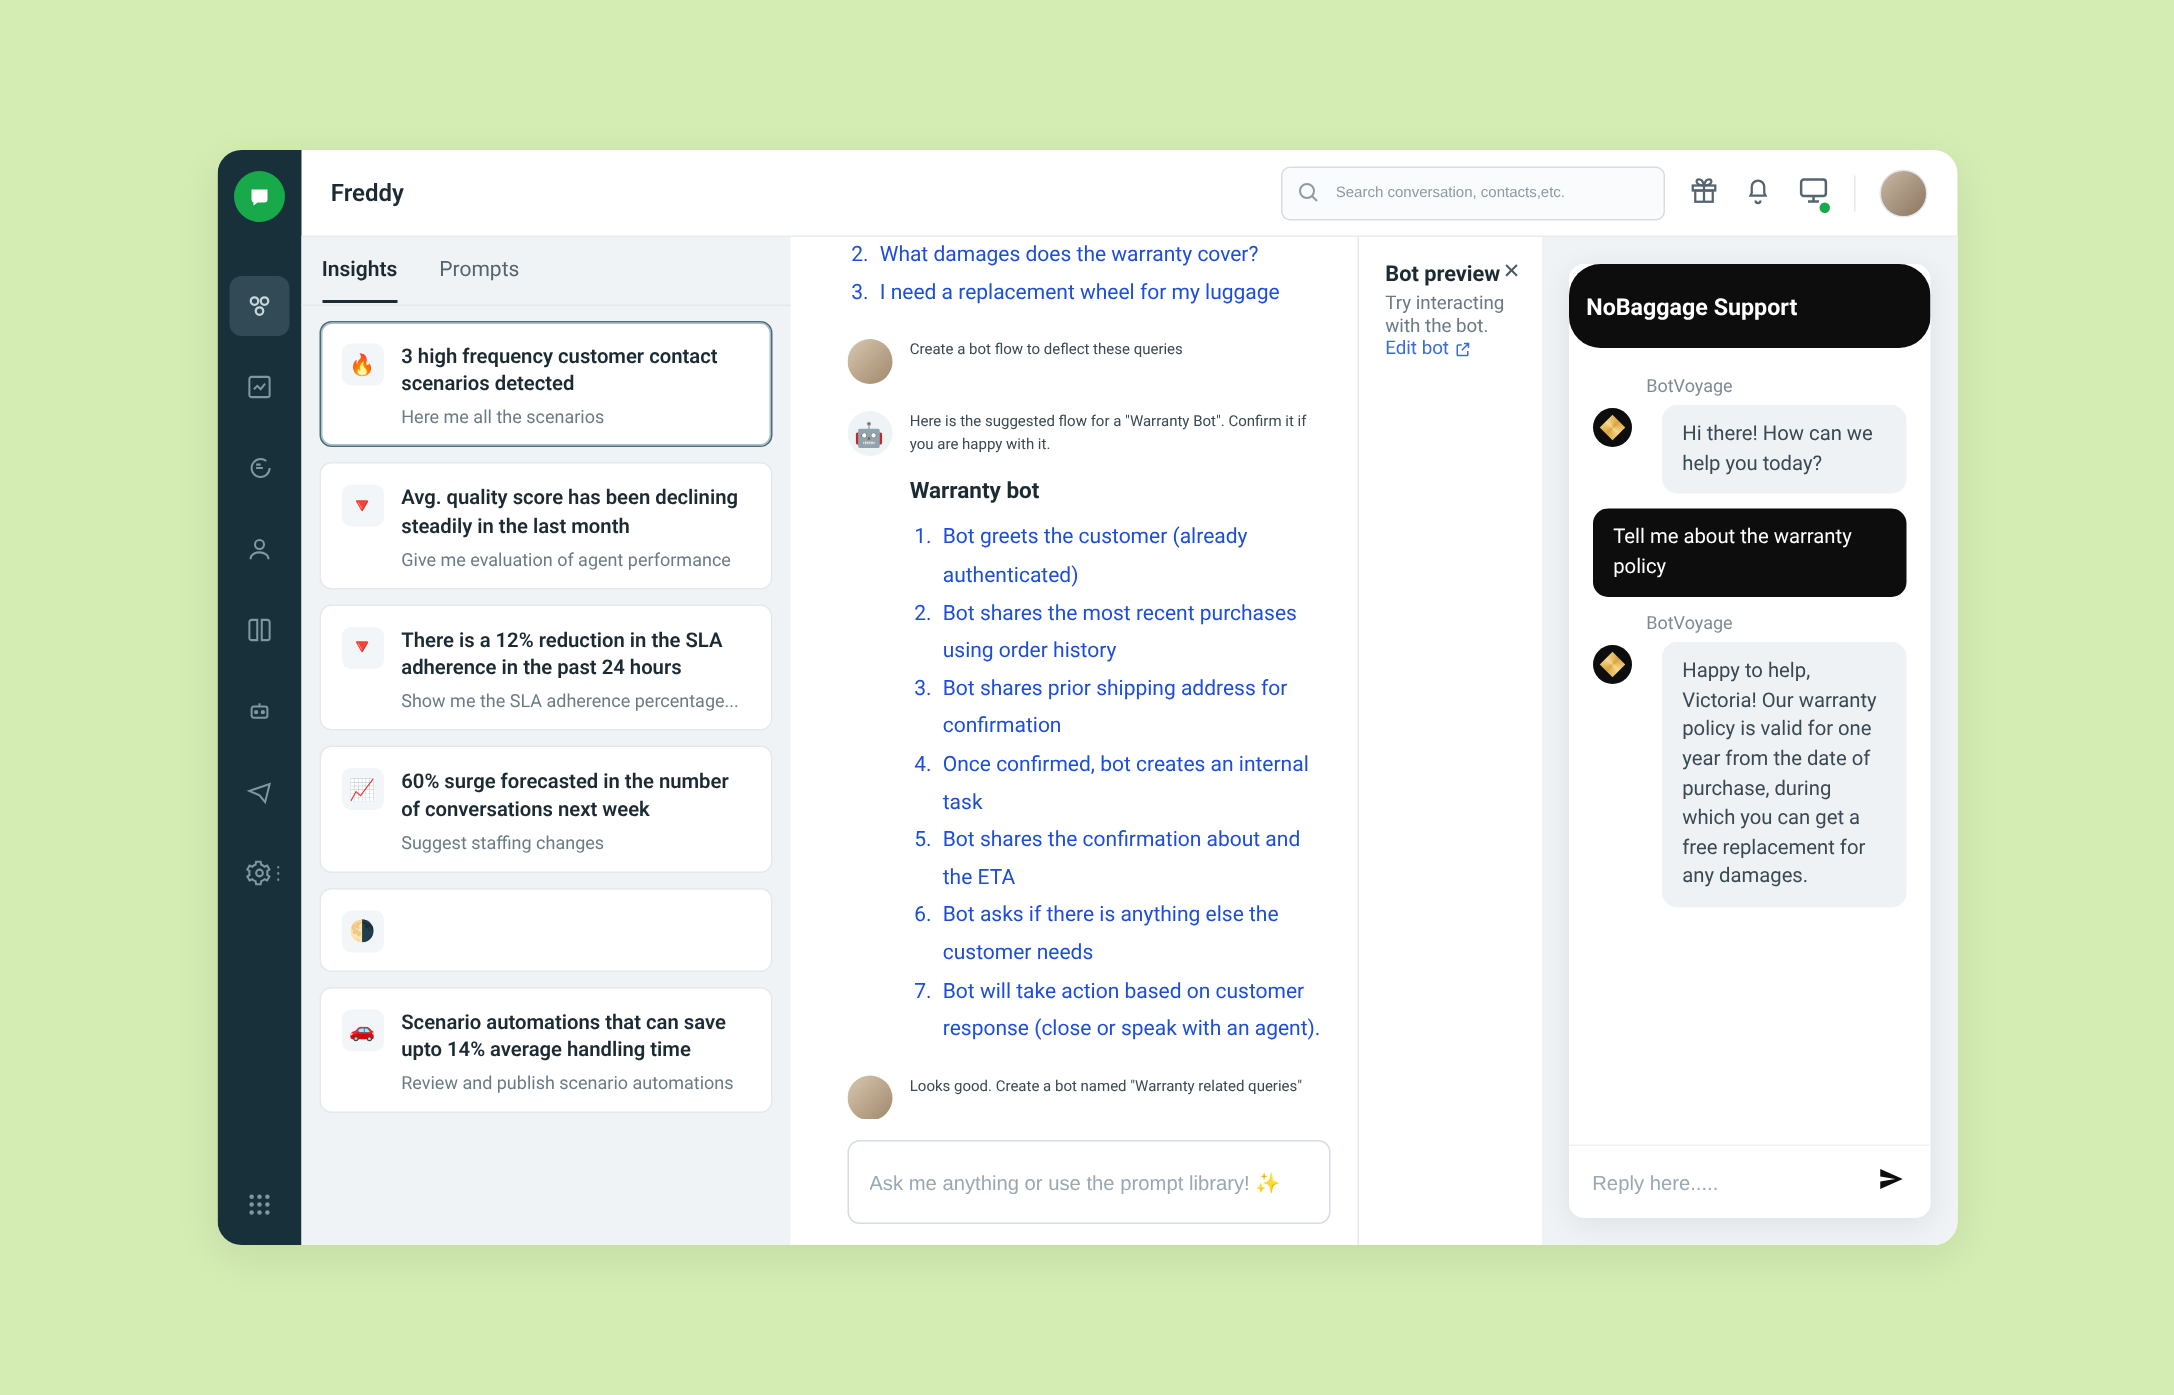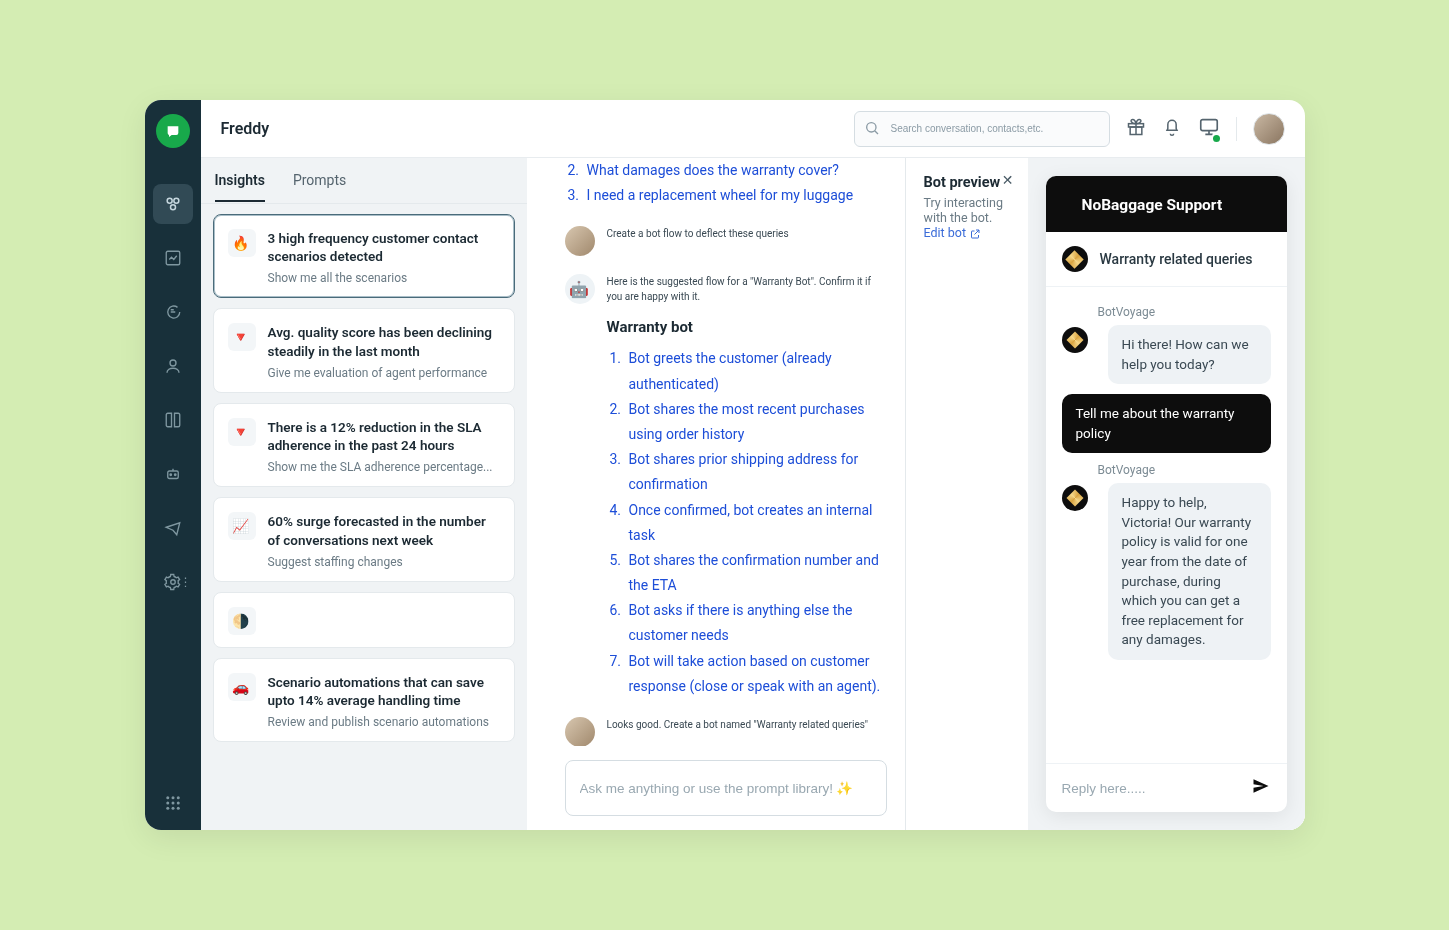--- a/index.html
+++ b/index.html
@@ -200,23 +200,24 @@
   flex: 1;
   background: #fff;
   border-radius: 10px;
   overflow: hidden;
   display: flex; flex-direction: column;
   box-shadow: 0 4px 20px rgba(0,0,0,0.08);
 }
 .bot-header {
   background: #0d0d0d;
   color: #fff;
-  padding: 20px 36px 18px;
+  padding: 20px 12px 18px;
   font-weight: 700;
   font-size: 15.5px;
+  border-radius: 21px;
 }
 .bot-toprow {
   display: flex; align-items: center; gap: 12px;
   padding: 14px 16px;
   border-bottom: 1px solid #eef2f5;
 }
 .bot-toprow .bicon2 {
   width: 26px; height: 26px; border-radius: 50%;
   background: #0d0d0d; display: flex; align-items: center; justify-content: center;
 }
@@ -374,21 +375,21 @@
       <div class="left-panel">
         <div class="tabs">
           <div class="tab active">Insights</div>
           <div class="tab">Prompts</div>
         </div>
         <div class="insights-list" id="insights-list">
             <div class="card active">
               <div class="emoji">🔥</div>
               <div class="body">
                 <div class="title">3 high frequency customer contact scenarios detected</div>
-                <div class="sub">Show me all the scenarios</div>
+                <div class="sub">Here me all the scenarios</div>
               </div>
             </div>
             <div class="card">
               <div class="emoji">🔻</div>
               <div class="body">
                 <div class="title">Avg. quality score has been declining steadily in the last month</div>
                 <div class="sub">Give me evaluation of agent performance</div>
               </div>
             </div>
             <div class="card">
@@ -433,21 +434,21 @@
           <div class="chat-row">
             <div class="chat-avatar bot">🤖</div>
             <div>
               <div class="chat-text">Here is the suggested flow for a "Warranty Bot". Confirm it if you are happy with it.</div>
               <div class="chat-h">Warranty bot</div>
               <ol class="chat-ol" id="steps">
                   <li>Bot greets the customer (already authenticated)</li>
                   <li>Bot shares the most recent purchases using order history</li>
                   <li>Bot shares prior shipping address for confirmation</li>
                   <li>Once confirmed, bot creates an internal task</li>
-                  <li>Bot shares the confirmation number and the ETA</li>
+                  <li>Bot shares the confirmation about and the ETA</li>
                   <li>Bot asks if there is anything else the customer needs</li>
                   <li>Bot will take action based on customer response (close or speak with an agent).</li>
                 </ol>
             </div>
           </div>
 
           <div class="chat-row">
             <div class="chat-avatar"></div>
             <div class="chat-text">Looks good. Create a bot named "Warranty related queries"</div>
           </div>
@@ -468,26 +469,20 @@
               <svg width="12" height="12" viewBox="0 0 24 24" fill="none" stroke="#3a6bd8" stroke-width="2">
                   <path d="M14 4h6v6M20 4l-9 9M19 14v5a1 1 0 0 1-1 1H6a1 1 0 0 1-1-1V7a1 1 0 0 1 1-1h5"></path>
                 </svg>
             </span>
           </div>
           <div class="close">✕</div>
         </div>
         <div class="preview-body">
           <div class="bot-window">
             <div class="bot-header">NoBaggage Support</div>
-            <div class="bot-toprow">
-              <div class="bicon2">
-                  <div class="gold2"></div>
-                </div>
-              <div class="txt">Warranty related queries</div>
-            </div>
             <div class="bot-msgs">
               <div class="msg-label">BotVoyage</div>
               <div class="msg-row">
                 <div class="micon">
                     <div class="gold3"></div>
                   </div>
                 <div class="bubble">Hi there! How can we help you today?</div>
               </div>
               <div class="msg-row right">
                 <div class="bubble dark">Tell me about the warranty policy</div>

